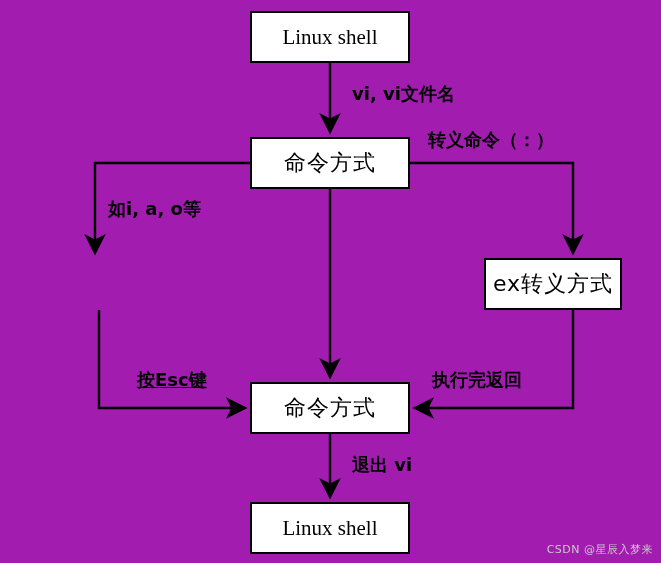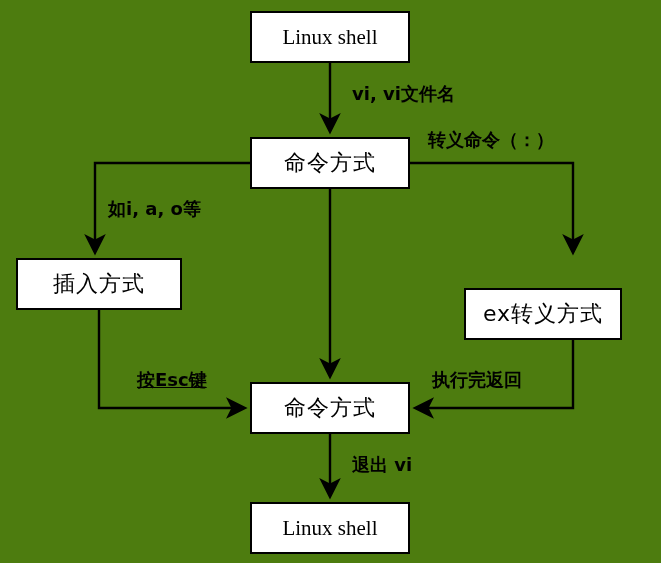--- a/index.html
+++ b/index.html
@@ -7,21 +7,21 @@
     padding: 0;
     background: #ffffff;
   }
   body {
     font-family: "Liberation Serif", "DejaVu Serif", serif;
   }
   #diagram-root {
     position: relative;
     width: 661px;
     height: 563px;
-    background: #4d7c0f;
+    background: #a21caf;
     overflow: hidden;
   }
   #flow-svg {
     position: absolute;
     top: 0;
     left: 0;
     width: 661px;
     height: 563px;
   }
   .node-box {
@@ -100,25 +100,22 @@
   </svg>
 
   <div class="node-box" style="left:250px;top:11px;width:160px;height:52px;">
     <span class="node-label lbl-latin">Linux shell</span>
   </div>
 
   <div class="node-box" style="left:250px;top:137px;width:160px;height:52px;">
     <span class="node-label lbl-cjk">命令方式</span>
   </div>
 
-  <div class="node-box" style="left:16px;top:258px;width:166px;height:52px;">
-    <span class="node-label lbl-cjk">插入方式</span>
-  </div>
 
-  <div class="node-box" style="left:464px;top:258px;width:158px;height:52px;margin-top:30px;">
+  <div class="node-box" style="left:484px;top:258px;width:138px;height:52px;">
     <span class="node-label lbl-cjk">ex转义方式</span>
   </div>
 
   <div class="node-box" style="left:250px;top:382px;width:160px;height:52px;">
     <span class="node-label lbl-cjk">命令方式</span>
   </div>
 
   <div class="node-box" style="left:250px;top:502px;width:160px;height:52px;">
     <span class="node-label lbl-latin">Linux shell</span>
   </div>
@@ -129,14 +126,15 @@
   <div class="edge-label" style="left:428px;top:131px;">转义命令（：）</div>
 
   <div class="edge-label" style="left:108px;top:185px;margin-top:15px;">如i, a, o等</div>
 
   <div class="edge-label" style="left:137px;top:371px;text-decoration:underline;">按Esc键</div>
 
   <div class="edge-label" style="left:432px;top:371px;">执行完返回</div>
 
   <div class="edge-label" style="left:352px;top:456px;">退出 vi</div>
 
+  <div id="watermark">CSDN @星辰入梦来</div>
 
 </div>
 
 </body></html>

